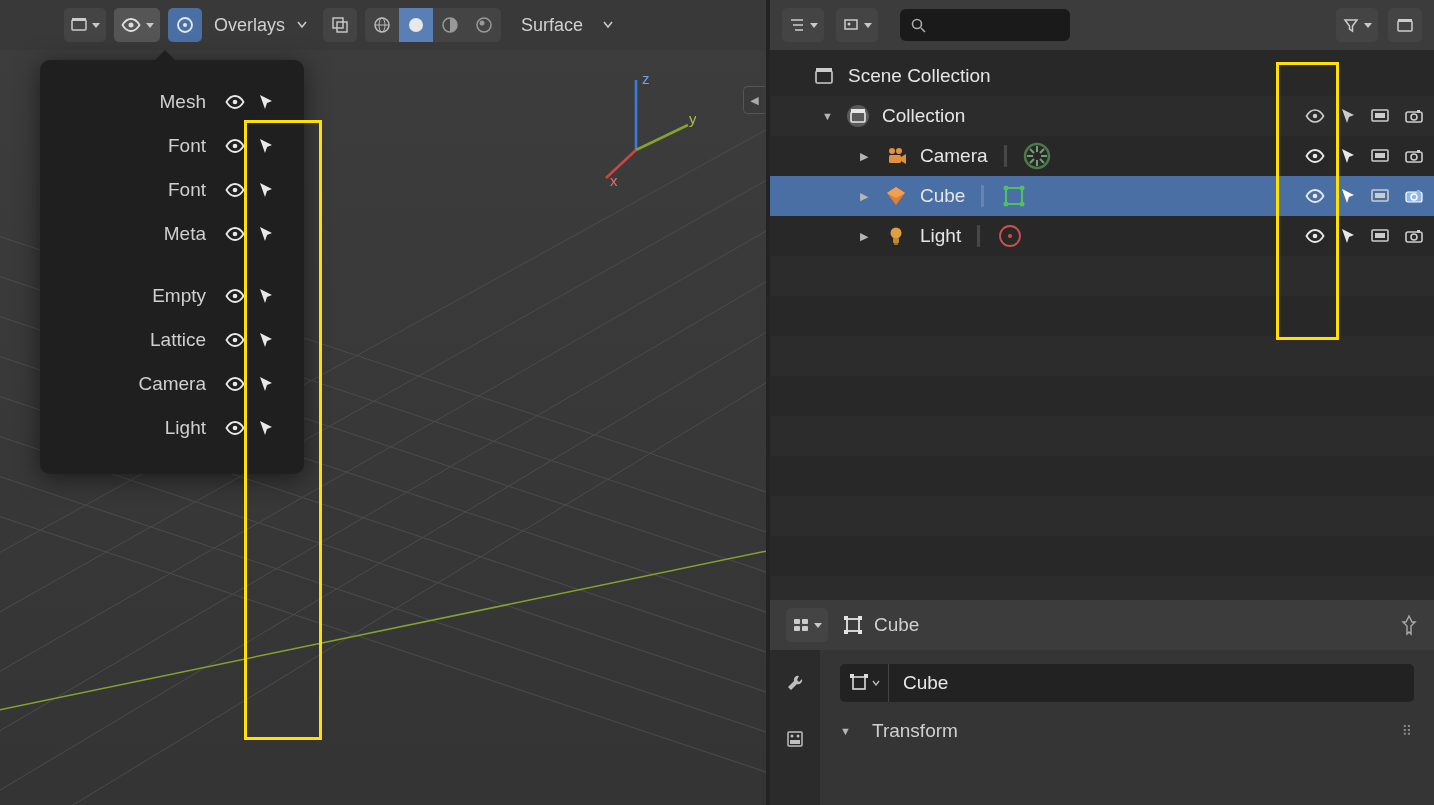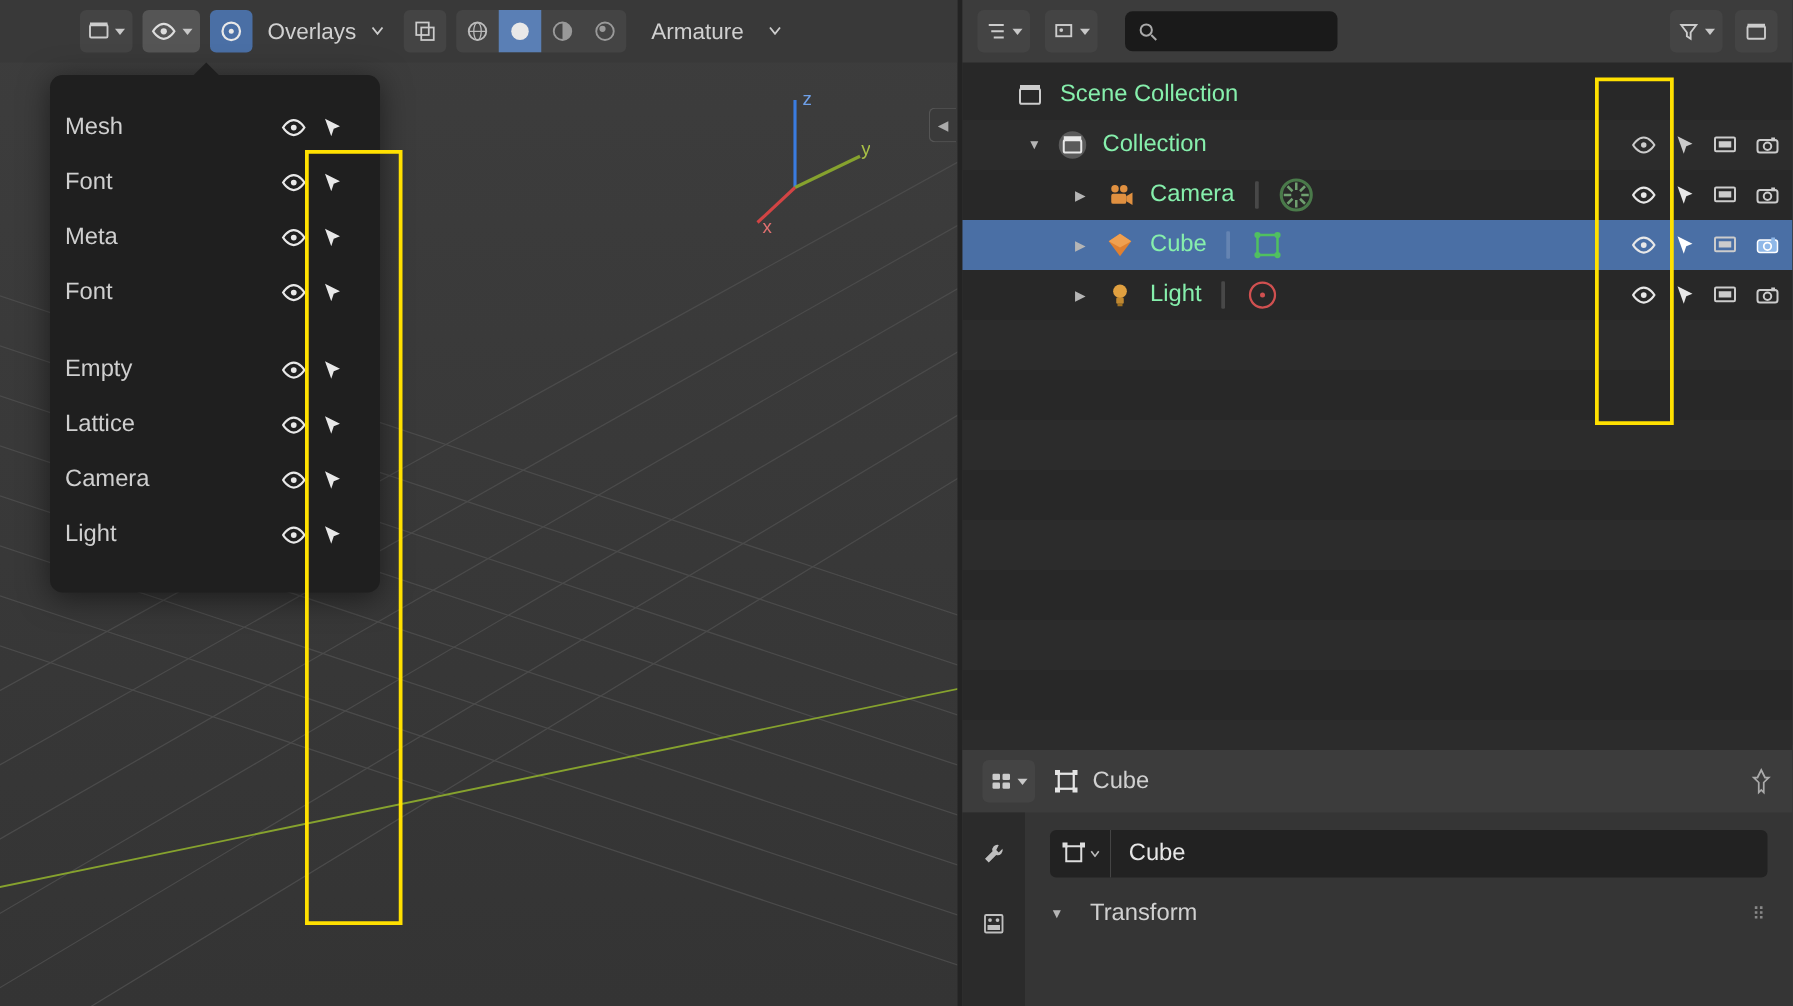--- a/index.html
+++ b/index.html
@@ -15,40 +15,40 @@
 .shading-group { display:flex; background:#444; border-radius:5px; height:34px; align-items:center; overflow:hidden; }
 .shade-cell { width:34px; height:34px; display:flex; align-items:center; justify-content:center; }
 .shade-cell.active { background:#5a7fb5; }
 .shading-label { padding:0 12px; font-size:18px; display:flex; align-items:center; }
 .gizmo-toggle { width:34px; height:34px; display:flex; align-items:center; justify-content:center; background:#444; border-radius:5px; }
 .nav-gizmo { position:absolute; right:70px; top:70px; width:100px; height:120px; z-index:2; }
 .popup { position:absolute; left:40px; top:60px; width:264px; background:#1f1f1f; border-radius:10px; padding:20px 10px 24px 12px; z-index:10; box-shadow:0 4px 24px rgba(0,0,0,.5); }
 .popup::before { content:""; position:absolute; left:115px; top:-10px; border-left:10px solid transparent; border-right:10px solid transparent; border-bottom:10px solid #1f1f1f; }
 .popup-title { font-size:19px; text-align:left; padding:0 0 18px 8px; color:#bfbfbf; }
 .vis-row { display:flex; align-items:center; height:44px; }
-.vis-label { flex:1; padding-right:18px; font-size:19px; color:#cfcfcf; }
+.vis-label { flex:1; text-align:right; padding-right:18px; font-size:19px; color:#cfcfcf; }
 .vis-icons { display:flex; gap:12px; width:70px; align-items:center; }
 .highlight-box { position:absolute; border:3px solid #ffe000; pointer-events:none; z-index:50; }
 .hl-viewport { left:244px; top:120px; width:78px; height:620px; }
 .hl-outliner { left:1276px; top:62px; width:63px; height:278px; }
 .panel-sep { position:absolute; left:766px; top:0; width:4px; height:805px; background:#232323; }
 .outliner { position:absolute; left:770px; top:0; width:664px; height:596px; background:#282828; }
 .out-header { height:50px; display:flex; align-items:center; padding:0 12px; gap:12px; background:#3c3c3c; }
 .out-search { flex:0 0 170px; height:32px; background:#1a1a1a; border-radius:6px; display:flex; align-items:center; padding:0 10px; margin-left:10px; }
 .out-filter { display:flex; align-items:center; gap:10px; margin-left:auto; }
 .tree { padding-top:6px; }
 .tree-row { display:flex; align-items:center; height:40px; font-size:19px; padding-left:10px; position:relative; }
 .tree-row.selected { background:#4a6fa5; }
 .tree-row.stripe { background:#2c2c2c; }
 .tree-indent0 { padding-left:40px; }
 .tree-indent1 { padding-left:52px; }
 .tree-indent2 { padding-left:90px; }
 .disclosure { width:16px; margin-right:6px; font-size:11px; color:#b5b5b5; }
 .row-icon { width:28px; height:28px; margin-right:10px; display:flex; align-items:center; justify-content:center; }
-.row-text { flex:0 0 auto; color:#86efac; }
+.row-text { flex:0 0 auto; color:#e5e5e5; }
 .row-sep { width:3px; height:22px; background:rgba(255,255,255,.15); border-radius:1px; margin:0 16px; }
 .row-modifier { width:28px; height:28px; display:flex; align-items:center; justify-content:center; }
 .row-toggles { position:absolute; right:10px; display:flex; gap:14px; align-items:center; }
 .stripe-empty { height:40px; }
 .stripe-empty:nth-child(odd) { background:#2c2c2c; }
 .props { position:absolute; left:770px; top:600px; width:664px; height:205px; background:#353535; }
 .props-top { height:50px; display:flex; align-items:center; padding:0 16px; gap:14px; background:#3c3c3c; }
 .props-crumb { display:flex; align-items:center; gap:10px; font-size:19px; }
 .pin { margin-left:auto; }
 .props-body { display:flex; height:155px; }
@@ -142,21 +142,21 @@
             <path d="M10 3a7 7 0 010 14z" fill="#999"></path>
           </svg>
         </div>
       <div class="shade-cell">
           <svg width="20" height="20">
             <circle cx="10" cy="10" r="7" fill="none" stroke="#999" stroke-width="1.5"></circle>
             <circle cx="8" cy="8" r="2.5" fill="#999"></circle>
           </svg>
         </div>
     </div>
-    <span class="shading-label">Armature</span>
+    <span class="shading-label">Surface</span>
     <svg width="10" height="8">
         <path d="M1 1l4 5 4-5" fill="none" stroke="#ccc" stroke-width="1.5"></path>
       </svg>
   </div>
 
   <svg class="nav-gizmo" viewBox="0 0 100 120">
     <line x1="40" y1="80" x2="40" y2="10" stroke="#3a7ce0" stroke-width="2.5"></line>
     <line x1="40" y1="80" x2="92" y2="55" stroke="#86a22e" stroke-width="2.5"></line>
     <line x1="40" y1="80" x2="10" y2="108" stroke="#d24444" stroke-width="2.5"></line>
     <text x="46" y="14" fill="#6fa0e8" font-size="15">z</text>
@@ -192,37 +192,37 @@
               </svg>
             </span>
             <span>
               <svg width="16" height="18">
                 <path d="M2 2l12 6-5 2-2 6z" fill="#e8e8e8"></path>
               </svg>
             </span>
           </span>
         </div>
         <div class="vis-row">
+          <span class="vis-label">Font</span>
+          <span class="vis-icons">
+            <span>
+              <svg width="22" height="16">
+                <path d="M11 2C6 2 2.5 8 2.5 8s3.5 6 8.5 6 8.5-6 8.5-6S16 2 11 2z" fill="none" stroke="#e8e8e8" stroke-width="1.8"></path>
+                <circle cx="11" cy="8" r="2.3" fill="#e8e8e8"></circle>
+              </svg>
+            </span>
+            <span>
+              <svg width="16" height="18">
+                <path d="M2 2l12 6-5 2-2 6z" fill="#e8e8e8"></path>
+              </svg>
+            </span>
+          </span>
+        </div>
+        <div class="vis-row">
           <span class="vis-label">Meta</span>
-          <span class="vis-icons">
-            <span>
-              <svg width="22" height="16">
-                <path d="M11 2C6 2 2.5 8 2.5 8s3.5 6 8.5 6 8.5-6 8.5-6S16 2 11 2z" fill="none" stroke="#e8e8e8" stroke-width="1.8"></path>
-                <circle cx="11" cy="8" r="2.3" fill="#e8e8e8"></circle>
-              </svg>
-            </span>
-            <span>
-              <svg width="16" height="18">
-                <path d="M2 2l12 6-5 2-2 6z" fill="#e8e8e8"></path>
-              </svg>
-            </span>
-          </span>
-        </div>
-        <div class="vis-row">
-          <span class="vis-label">Font</span>
           <span class="vis-icons">
             <span>
               <svg width="22" height="16">
                 <path d="M11 2C6 2 2.5 8 2.5 8s3.5 6 8.5 6 8.5-6 8.5-6S16 2 11 2z" fill="none" stroke="#e8e8e8" stroke-width="1.8"></path>
                 <circle cx="11" cy="8" r="2.3" fill="#e8e8e8"></circle>
               </svg>
             </span>
             <span>
               <svg width="16" height="18">
                 <path d="M2 2l12 6-5 2-2 6z" fill="#e8e8e8"></path>

